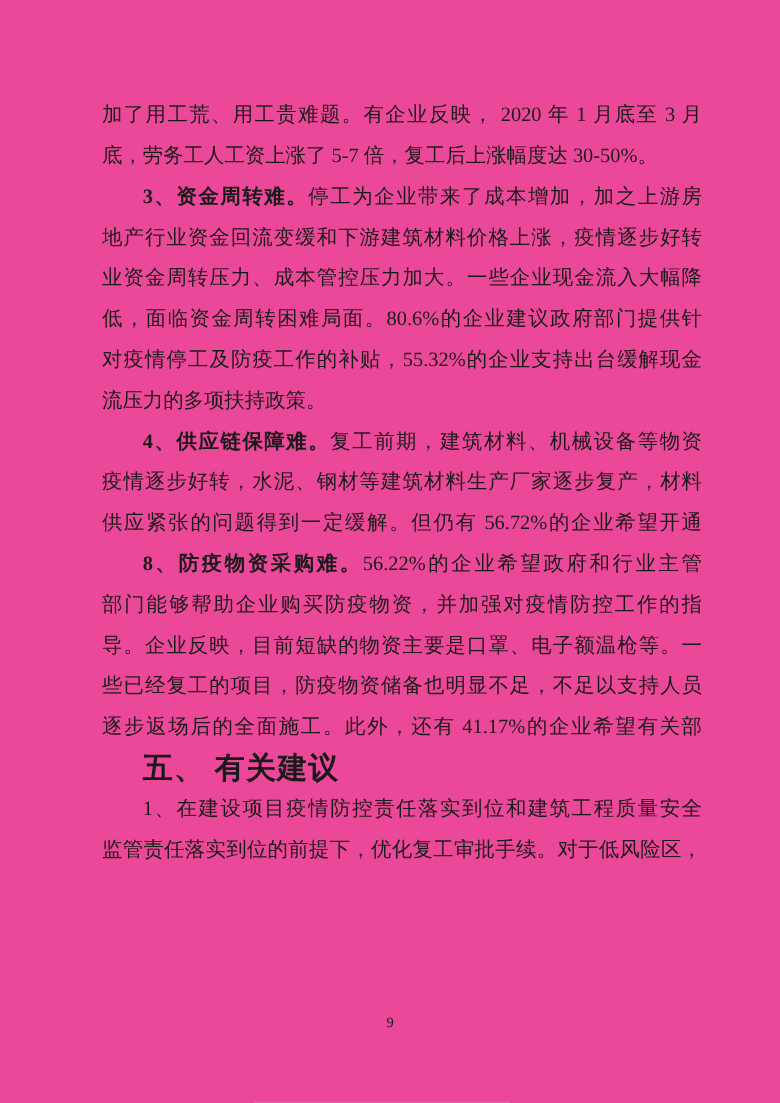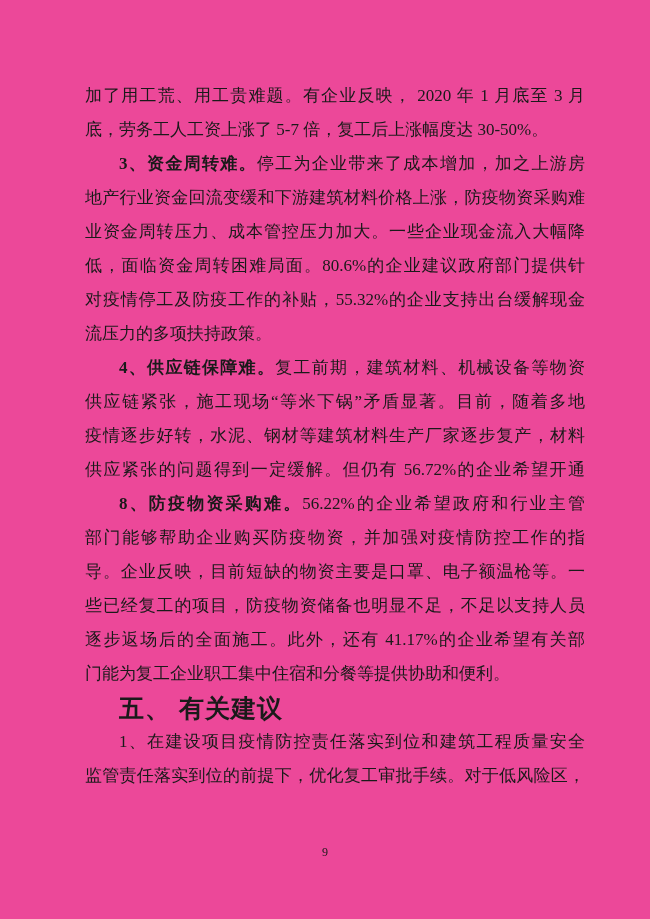--- a/index.html
+++ b/index.html
@@ -55,37 +55,35 @@
 </head>
 <body>
 
 <div class="page">
   <div class="content">
 
     <div class="line fit">加了用工荒、用工贵难题。有企业反映， 2020 年 1 月底至 3 月</div>
     <div class="line fit para-end">底，劳务工人工资上涨了 5-7 倍，复工后上涨幅度达 30-50%。</div>
 
     <div class="line fit indent"><span class="lead">3、资金周转难。</span><span>停工为企业带来了成本增加，加之上游房</span></div>
-    <div class="line fit">地产行业资金回流变缓和下游建筑材料价格上涨，防疫物资采购难</div>
+    <div class="line fit">地产行业资金回流变缓和下游建筑材料价格上涨，疫情逐步好转</div>
     <div class="line fit">业资金周转压力、成本管控压力加大。一些企业现金流入大幅降</div>
     <div class="line fit">低，面临资金周转困难局面。80.6%的企业建议政府部门提供针</div>
     <div class="line fit">对疫情停工及防疫工作的补贴，55.32%的企业支持出台缓解现金</div>
     <div class="line fit para-end">流压力的多项扶持政策。</div>
 
     <div class="line fit indent"><span class="lead">4、供应链保障难。</span><span>复工前期，建筑材料、机械设备等物资</span></div>
-    <div class="line fit">供应链紧张，施工现场“等米下锅”矛盾显著。目前，随着多地</div>
     <div class="line fit">疫情逐步好转，水泥、钢材等建筑材料生产厂家逐步复产，材料</div>
     <div class="line fit">供应紧张的问题得到一定缓解。但仍有 56.72%的企业希望开通</div>
 
     <div class="line fit indent"><span class="lead">8、防疫物资采购难。</span><span>56.22%的企业希望政府和行业主管</span></div>
     <div class="line fit">部门能够帮助企业购买防疫物资，并加强对疫情防控工作的指</div>
     <div class="line fit">导。企业反映，目前短缺的物资主要是口罩、电子额温枪等。一</div>
     <div class="line fit">些已经复工的项目，防疫物资储备也明显不足，不足以支持人员</div>
     <div class="line fit">逐步返场后的全面施工。此外，还有 41.17%的企业希望有关部</div>
-    <div class="line fit para-end">门能为复工企业职工集中住宿和分餐等提供协助和便利。</div>
 
     <div class="line heading indent">五、 有关建议</div>
 
     <div class="line fit indent">1、在建设项目疫情防控责任落实到位和建筑工程质量安全</div>
     <div class="line fit">监管责任落实到位的前提下，优化复工审批手续。对于低风险区，</div>
 
   </div>
 
   <div class="page-num">9</div>
 </div>

